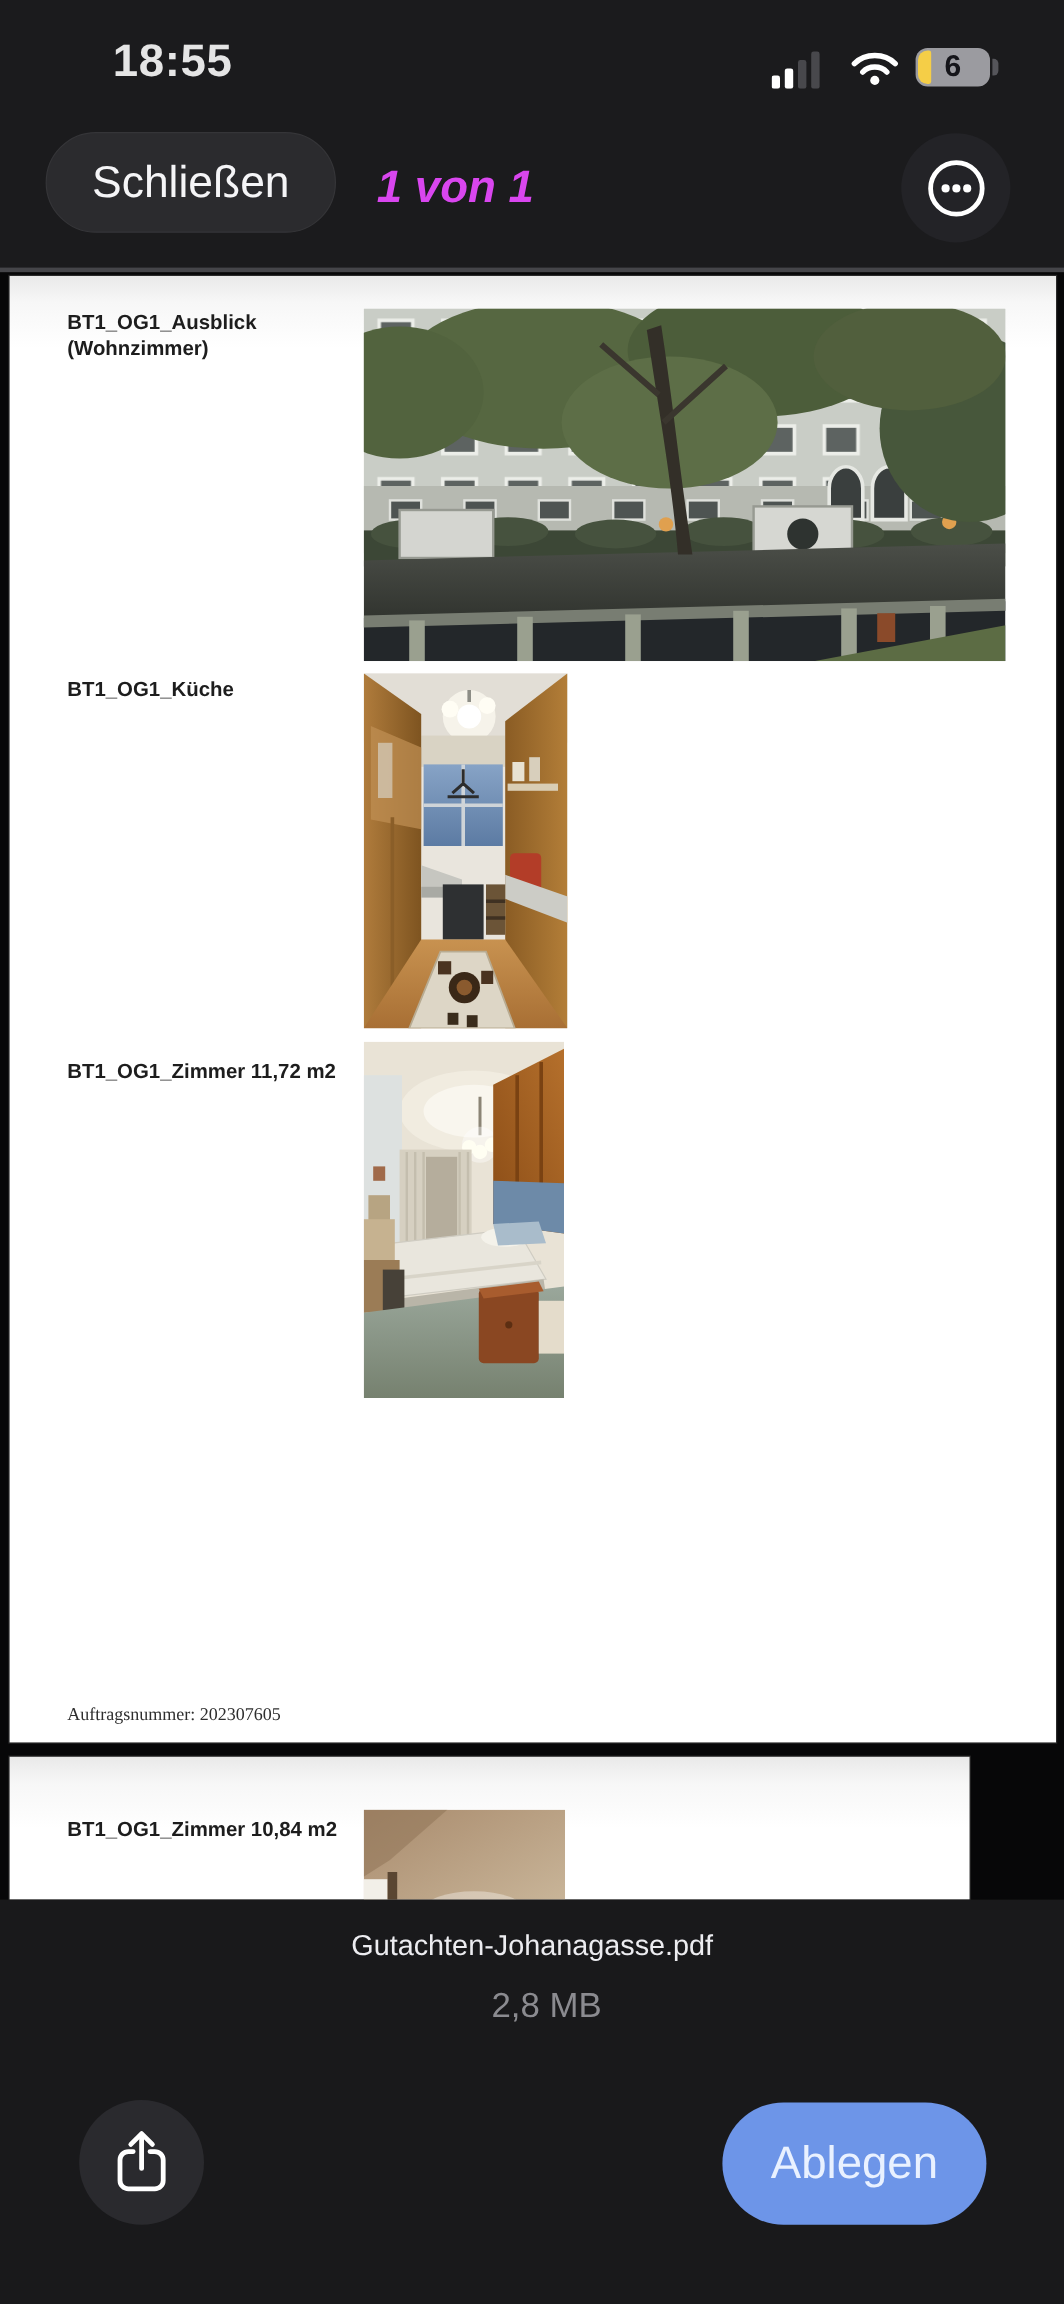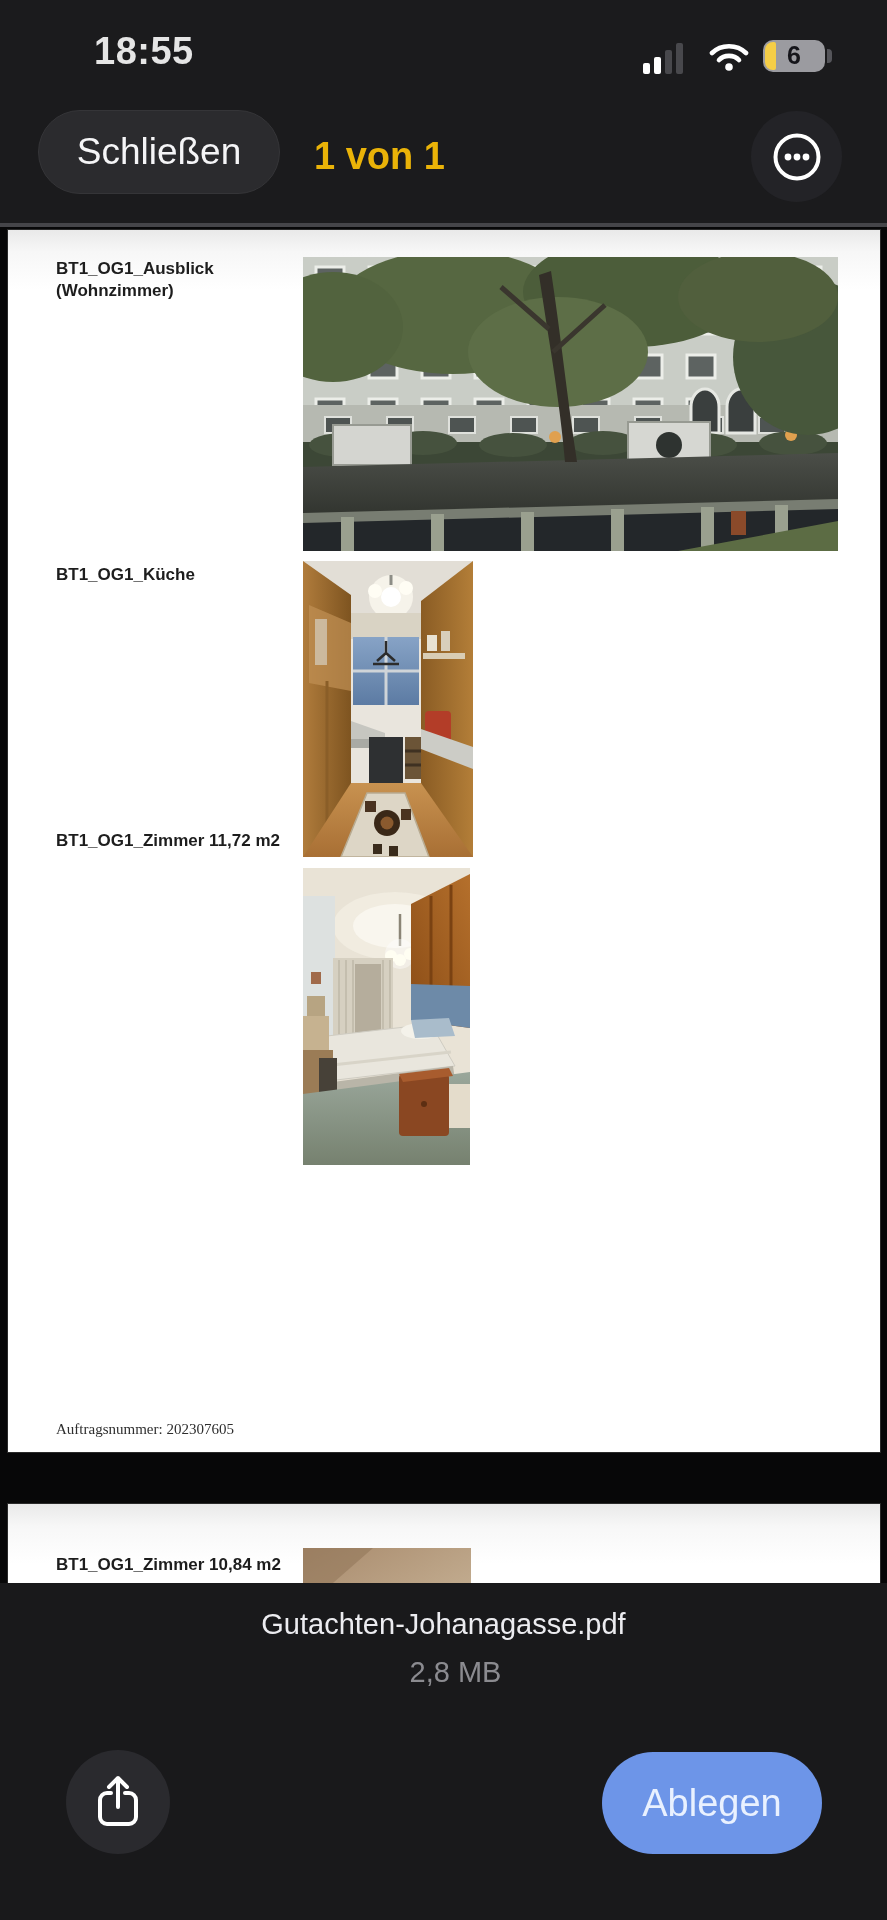--- a/index.html
+++ b/index.html
@@ -13,39 +13,39 @@
   .sigsvg{left:643px;top:42px;}
   .wifisvg{left:709px;top:42px;}
   .battery{left:763px;top:40px;width:62px;height:32px;border-radius:10px;background:#9b9ba0;}
   .battery .fill{position:absolute;left:2px;top:2px;width:11px;height:28px;border-radius:8px 2px 2px 8px;}
   .battery .num{position:absolute;left:0;top:1px;width:100%;text-align:center;font-size:25px;font-weight:700;color:#15151a;}
   .battery .tip{position:absolute;right:-7px;top:9px;width:5px;height:14px;border-radius:0 4px 4px 0;background:#55555a;}
 
   .close-btn{left:38px;top:110px;width:242px;height:84px;border-radius:47px;background:#2b2b2e;
              border:1px solid #353538;color:#f5f5f7;font-size:37px;display:flex;align-items:center;
              justify-content:center;box-sizing:border-box;}
-  .hdr-title{left:314px;top:110px;height:93px;display:flex;align-items:center;font-size:38px;font-weight:700;color:#eab308;}
+  .hdr-title{left:314px;top:110px;height:93px;display:flex;align-items:center;font-size:38px;font-weight:700;color:#d946ef;font-style:italic;}
   .more-btn{left:751px;top:111px;width:91px;height:91px;border-radius:50%;background:#232327;
             display:flex;align-items:center;justify-content:center;}
   .hdr-sep{left:0;top:223px;width:887px;height:4px;background:#454549;}
 
   
   .viewer{left:0;top:227px;width:887px;height:1356px;background:#070708;}
   .page{position:absolute;background:linear-gradient(180deg,#e9e9e9 0px,#f7f7f7 22px,#ffffff 60px);
         box-shadow:0 0 0 1px #2a2a2a;}
   .page1{left:8px;top:3px;width:872px;height:1222px;}
-  .page2{left:8px;top:1237px;width:872px;height:119px;overflow:hidden;margin-top:40px;}
+  .page2{left:8px;top:1237px;width:800px;height:119px;overflow:hidden;}
   .plabel{position:absolute;font-size:17px;font-weight:700;color:#1d1d1d;line-height:22px;width:215px;}
   .pfoot{position:absolute;left:48px;top:1191px;font-size:15px;color:#2e2e2e;font-family:Liberation Serif, serif;}
   .photo{position:absolute;overflow:hidden;}
   .photo svg{display:block;}
 
   
   .bottom-sheet{left:0;top:1583px;width:887px;height:337px;background:#19191b;}
-  .fname{left:0;top:25px;width:887px;text-align:center;font-size:29px;color:#ececf0;}
+  .fname{left:0;top:25px;width:887px;text-align:center;font-size:24px;color:#ececf0;}
   .fsize{left:0;top:73px;width:887px;text-align:center;font-size:29px;color:#8b8b90;}
   .share-btn{left:66px;top:167px;width:104px;height:104px;border-radius:50%;background:#2a2a2e;
              display:flex;align-items:center;justify-content:center;}
   .drop-btn{left:602px;top:169px;width:220px;height:102px;border-radius:51px;background:#6d95e8;
             display:flex;align-items:center;justify-content:center;font-size:38px;color:#e9f1ff;}
 </style>
 </head>
 <body>
 
 <div class="screen">
@@ -212,21 +212,21 @@
           <polygon points="64,232 102,232 126,296 38,296" fill="#ddd6c6" stroke="#b8ab91" stroke-width="1.5"></polygon>
           <circle cx="84" cy="262" r="13" fill="#3a2817"></circle>
           <circle cx="84" cy="262" r="6.5" fill="#8a5a2e"></circle>
           <rect x="62" y="240" width="11" height="11" fill="#4a3320"></rect>
           <rect x="98" y="248" width="10" height="11" fill="#4a3320"></rect>
           <rect x="70" y="283" width="9" height="10" fill="#3a2c1c"></rect>
           <rect x="86" y="285" width="9" height="10" fill="#3a2c1c"></rect>
         </svg>
       </div>
 
-      <div class="plabel" style="left:48px;top:600px;width:280px;">BT1_OG1_Zimmer 11,72 m2</div>
+      <div class="plabel" style="left:48px;top:652px;width:280px;">BT1_OG1_Zimmer 11,72 m2</div>
 
       <div class="photo" style="left:295px;top:638px;width:167px;height:297px;">
         <svg width="167" height="297" viewBox="0 0 167 297">
           <defs>
             <linearGradient id="woodR" x1="1" y1="0" x2="0" y2="1">
               <stop offset="0" stop-color="#b5702c"></stop>
                 <stop offset="1" stop-color="#8a4c16"></stop>
             </linearGradient>
             <linearGradient id="floorg" x1="0" y1="0" x2="0" y2="1">
               <stop offset="0" stop-color="#9aa79b"></stop>

